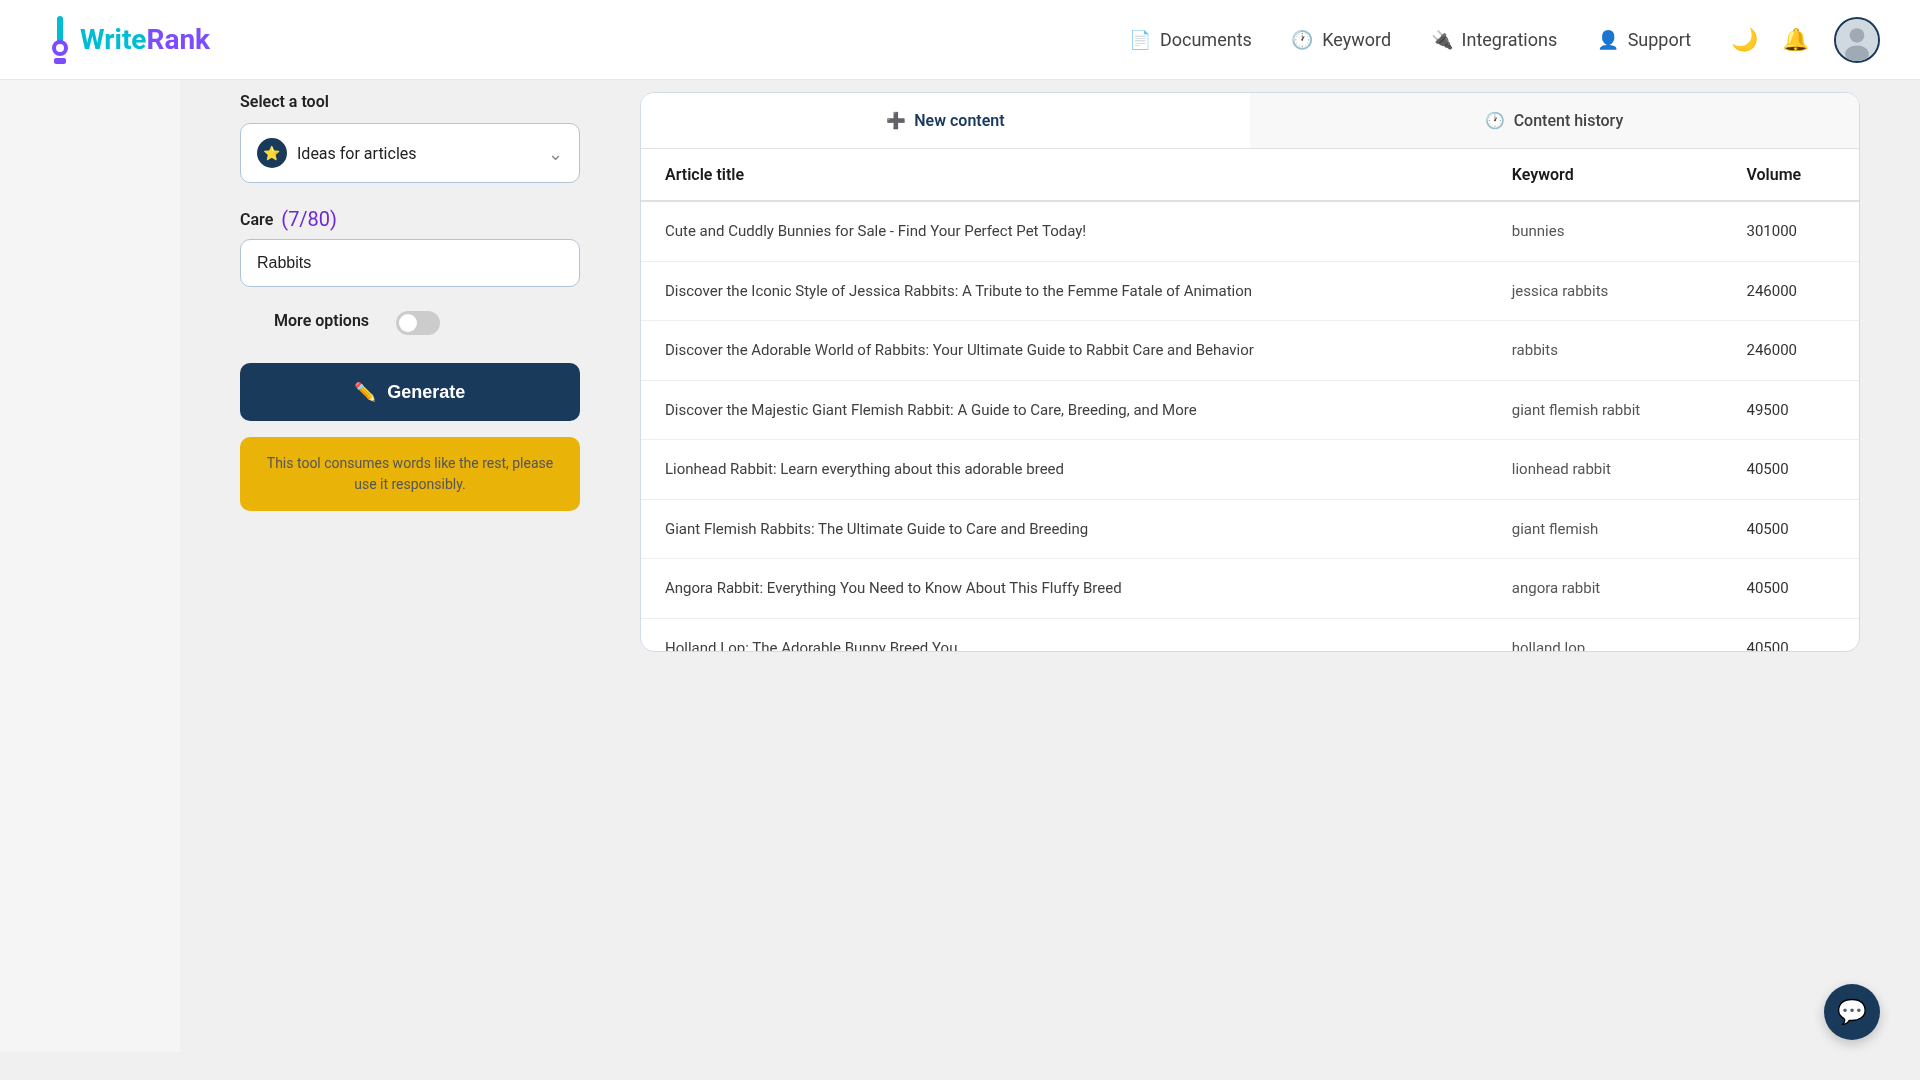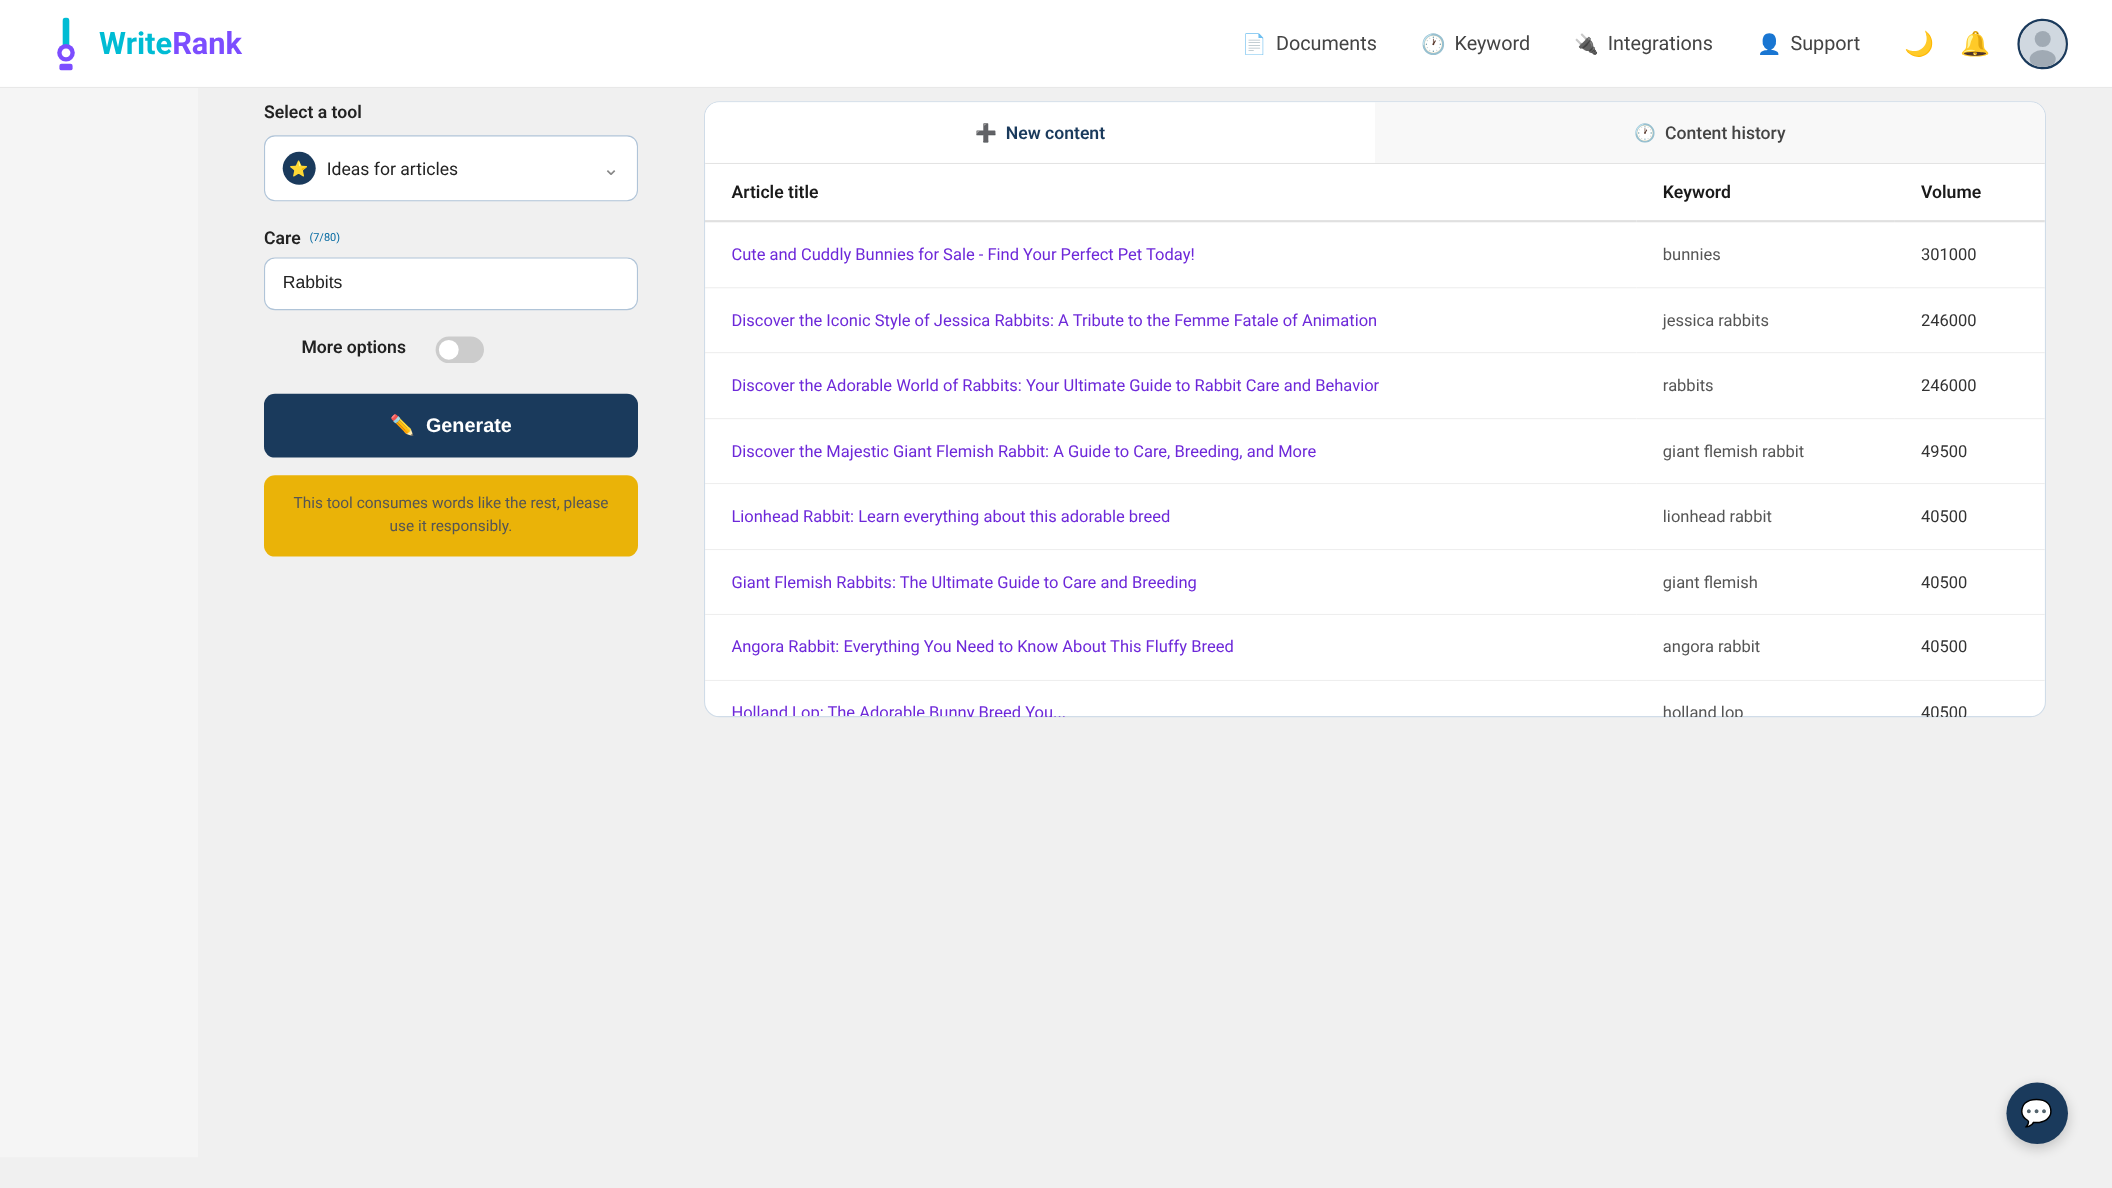--- a/index.html
+++ b/index.html
@@ -19,21 +19,21 @@
       align-items: center;
       padding: 0 40px;
       border-bottom: 1px solid #e8e8e8;
       position: fixed;
       top: 0; left: 0; right: 0;
       z-index: 100;
     }
     .logo {
       display: flex;
       align-items: center;
-      gap: 10px;
+      gap: 0;
       text-decoration: none;
     }
     .logo-icon {
       width: 40px;
       height: 48px;
     }
     .logo-text {
       font-size: 28px;
       font-weight: 700;
     }
@@ -157,23 +157,23 @@
     .topic-label {
       font-size: 16px;
       font-weight: 600;
       color: #222;
       margin-bottom: 8px;
       display: flex;
       align-items: center;
       gap: 8px;
     }
     .topic-count {
-      font-size: 10px;
+      font-size: 20px;
       font-weight: 400;
-      color: #0369a1;
+      color: #6d28d9;
     }
     .topic-input {
       width: 100%;
       padding: 14px 16px;
       border: 1.5px solid #b0c4d8;
       border-radius: 10px;
       font-size: 16px;
       color: #222;
       background: #fff;
       outline: none;
@@ -297,21 +297,21 @@
       font-weight: 600;
       color: #1a1a1a;
     }
     tbody tr {
       border-bottom: 1px solid #eee;
     }
     tbody tr:last-child { border-bottom: none; }
     tbody td {
       padding: 18px 24px;
       font-size: 15px;
-      color: #6d28d9;
+      color: #404040;
       line-height: 1.5;
       vertical-align: top;
     }
     td.keyword { color: #555; }
     td.volume { color: #333; }
 
     
     .chat-btn {
       position: fixed;
       bottom: 40px;

